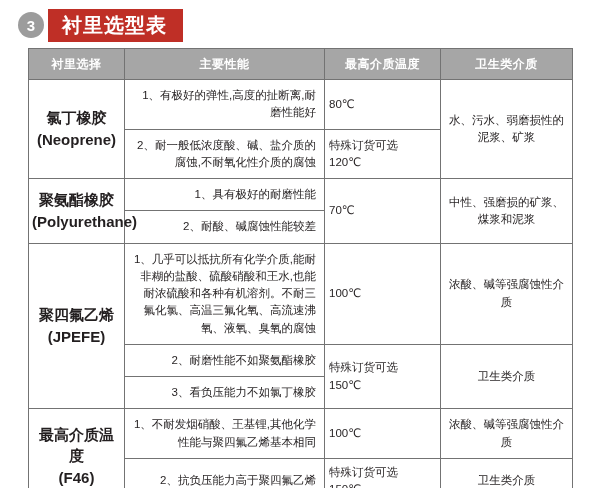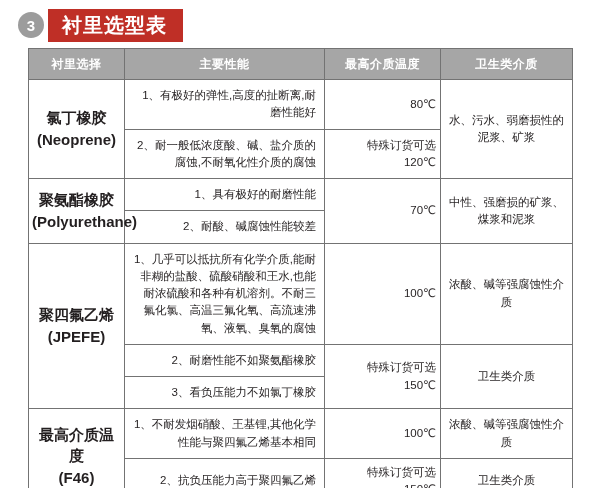--- a/index.html
+++ b/index.html
@@ -92,21 +92,21 @@
     padding: 4px 3px;
     font-size: 15px;
     line-height: 1.45;
   }
   td.perf {
     text-align: right;
     padding: 7px 8px 7px 8px;
     font-size: 11.5px;
   }
   td.temp {
-    text-align: right;
+    text-align: left;
     padding: 5px 4px;
     font-size: 11.5px;
   }
   td.scope {
     text-align: center;
     padding: 5px 8px;
     font-size: 11.5px;
     line-height: 1.5;
   }
   .nowrap-line { display: block; }

